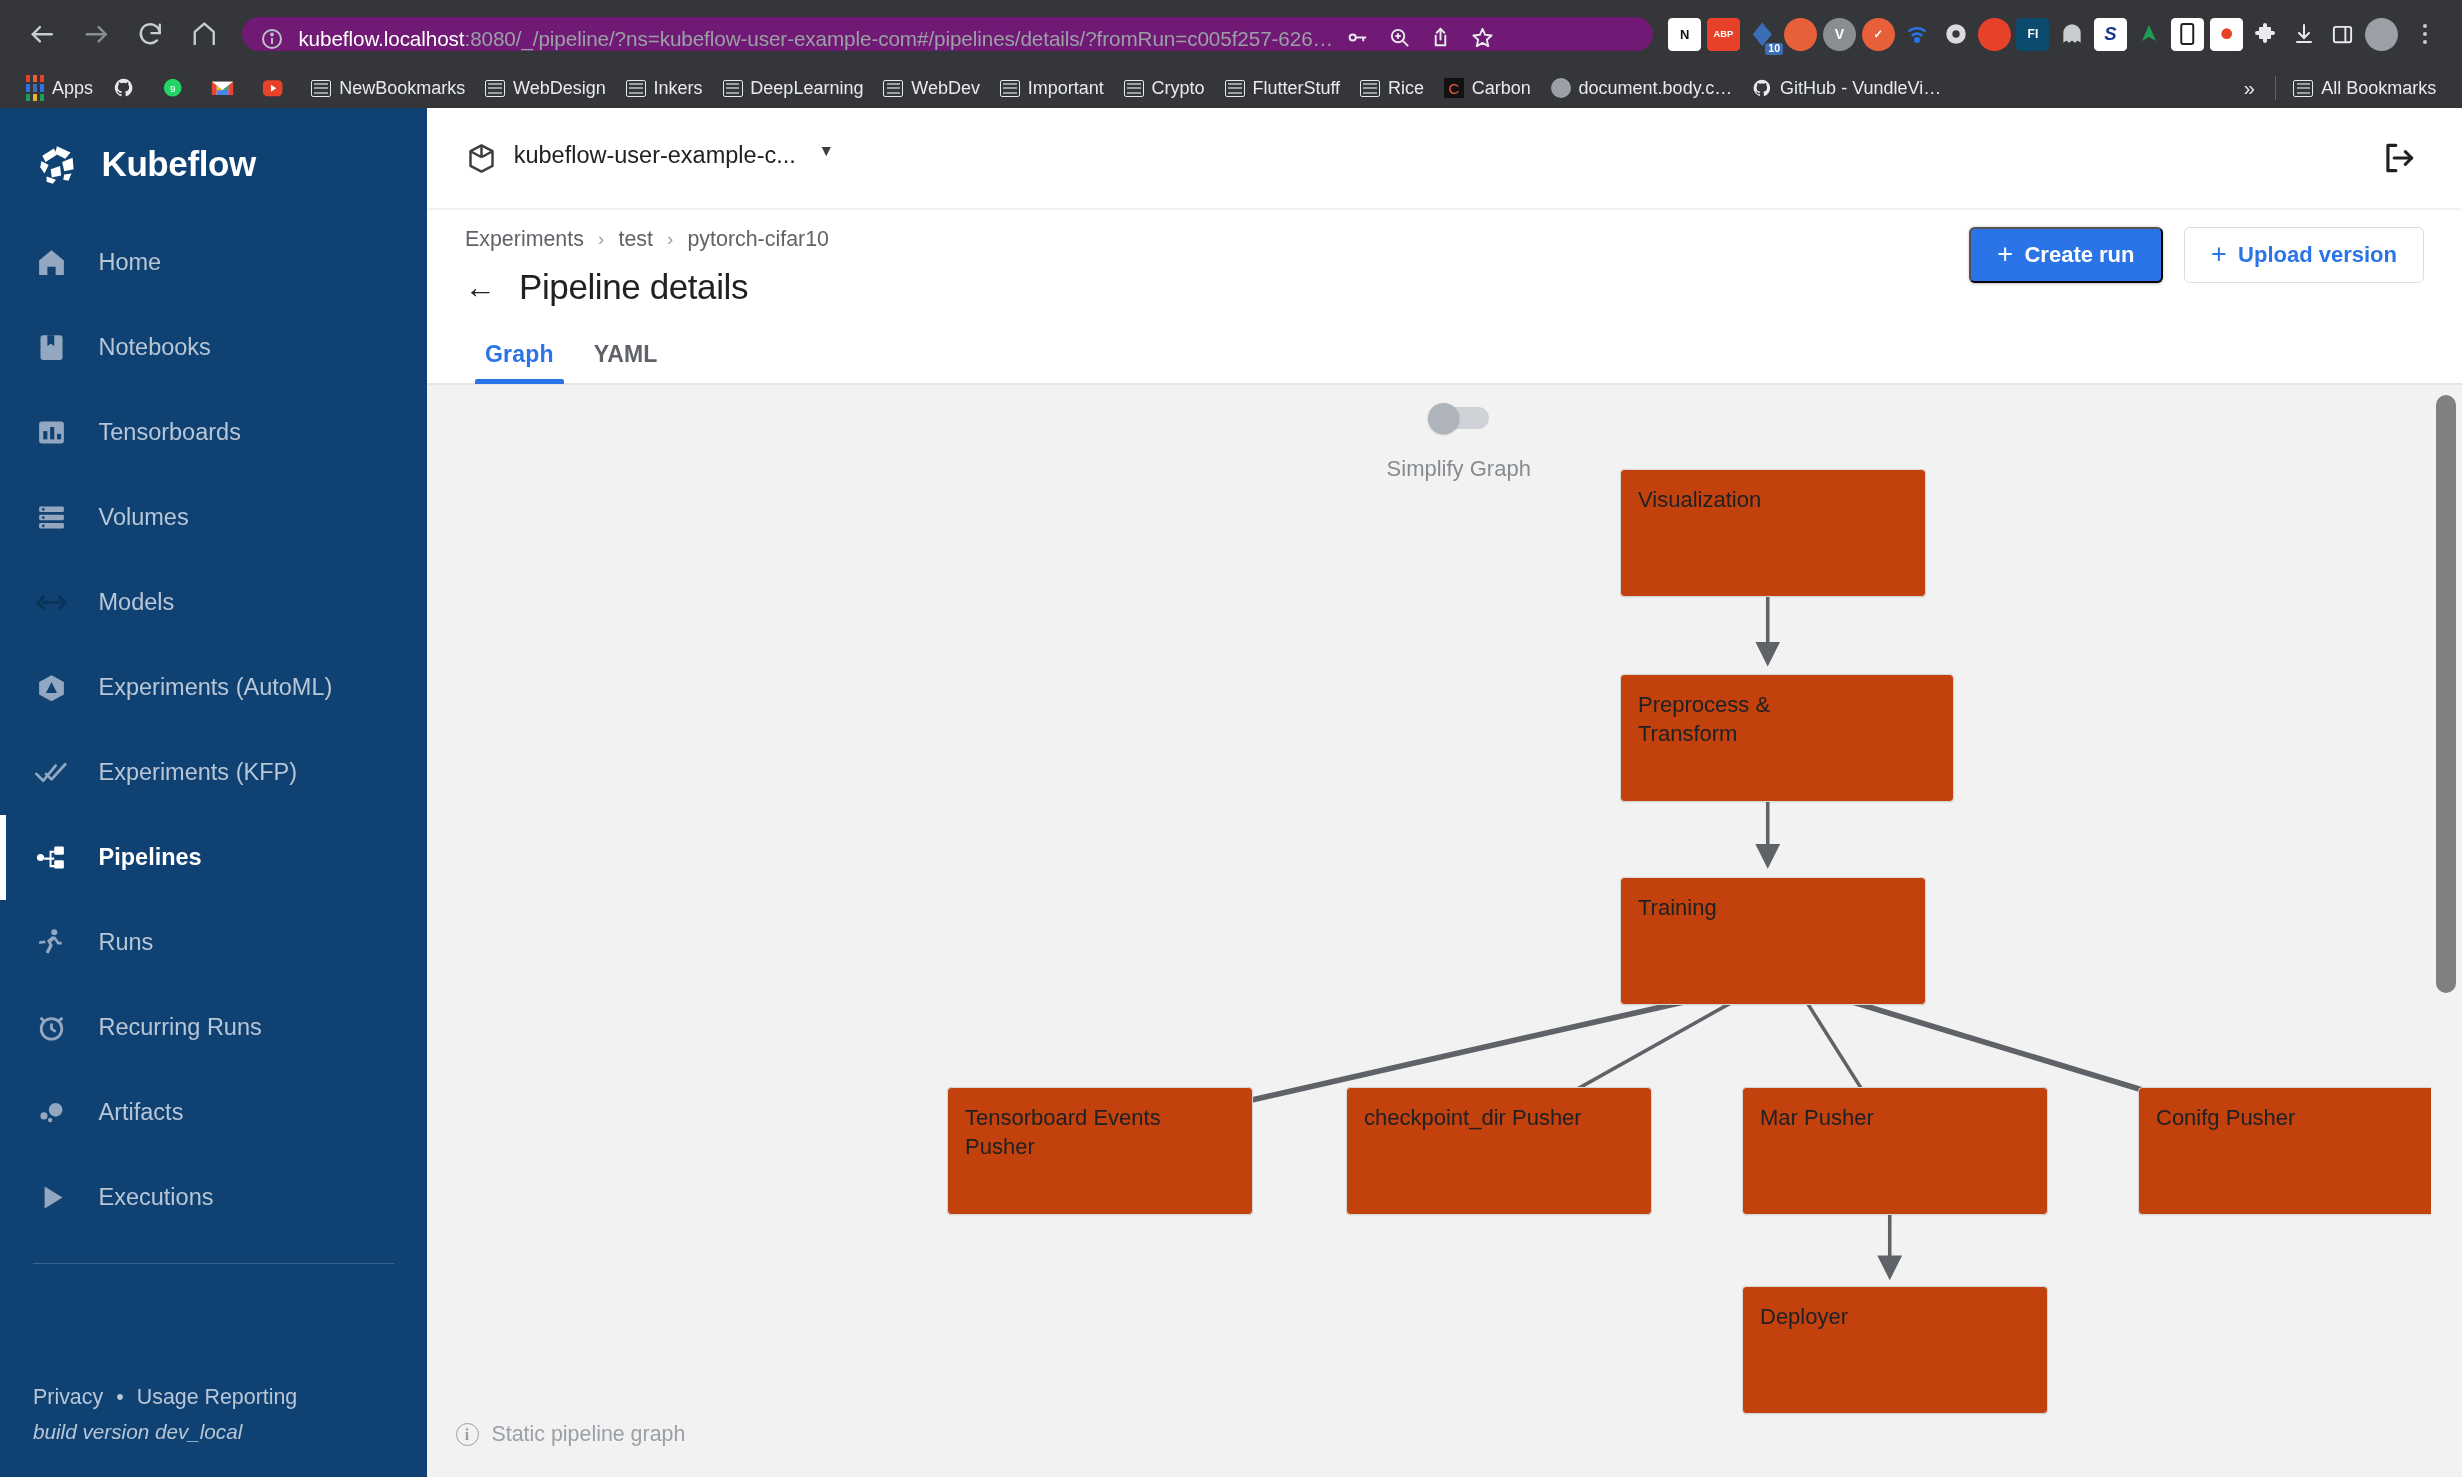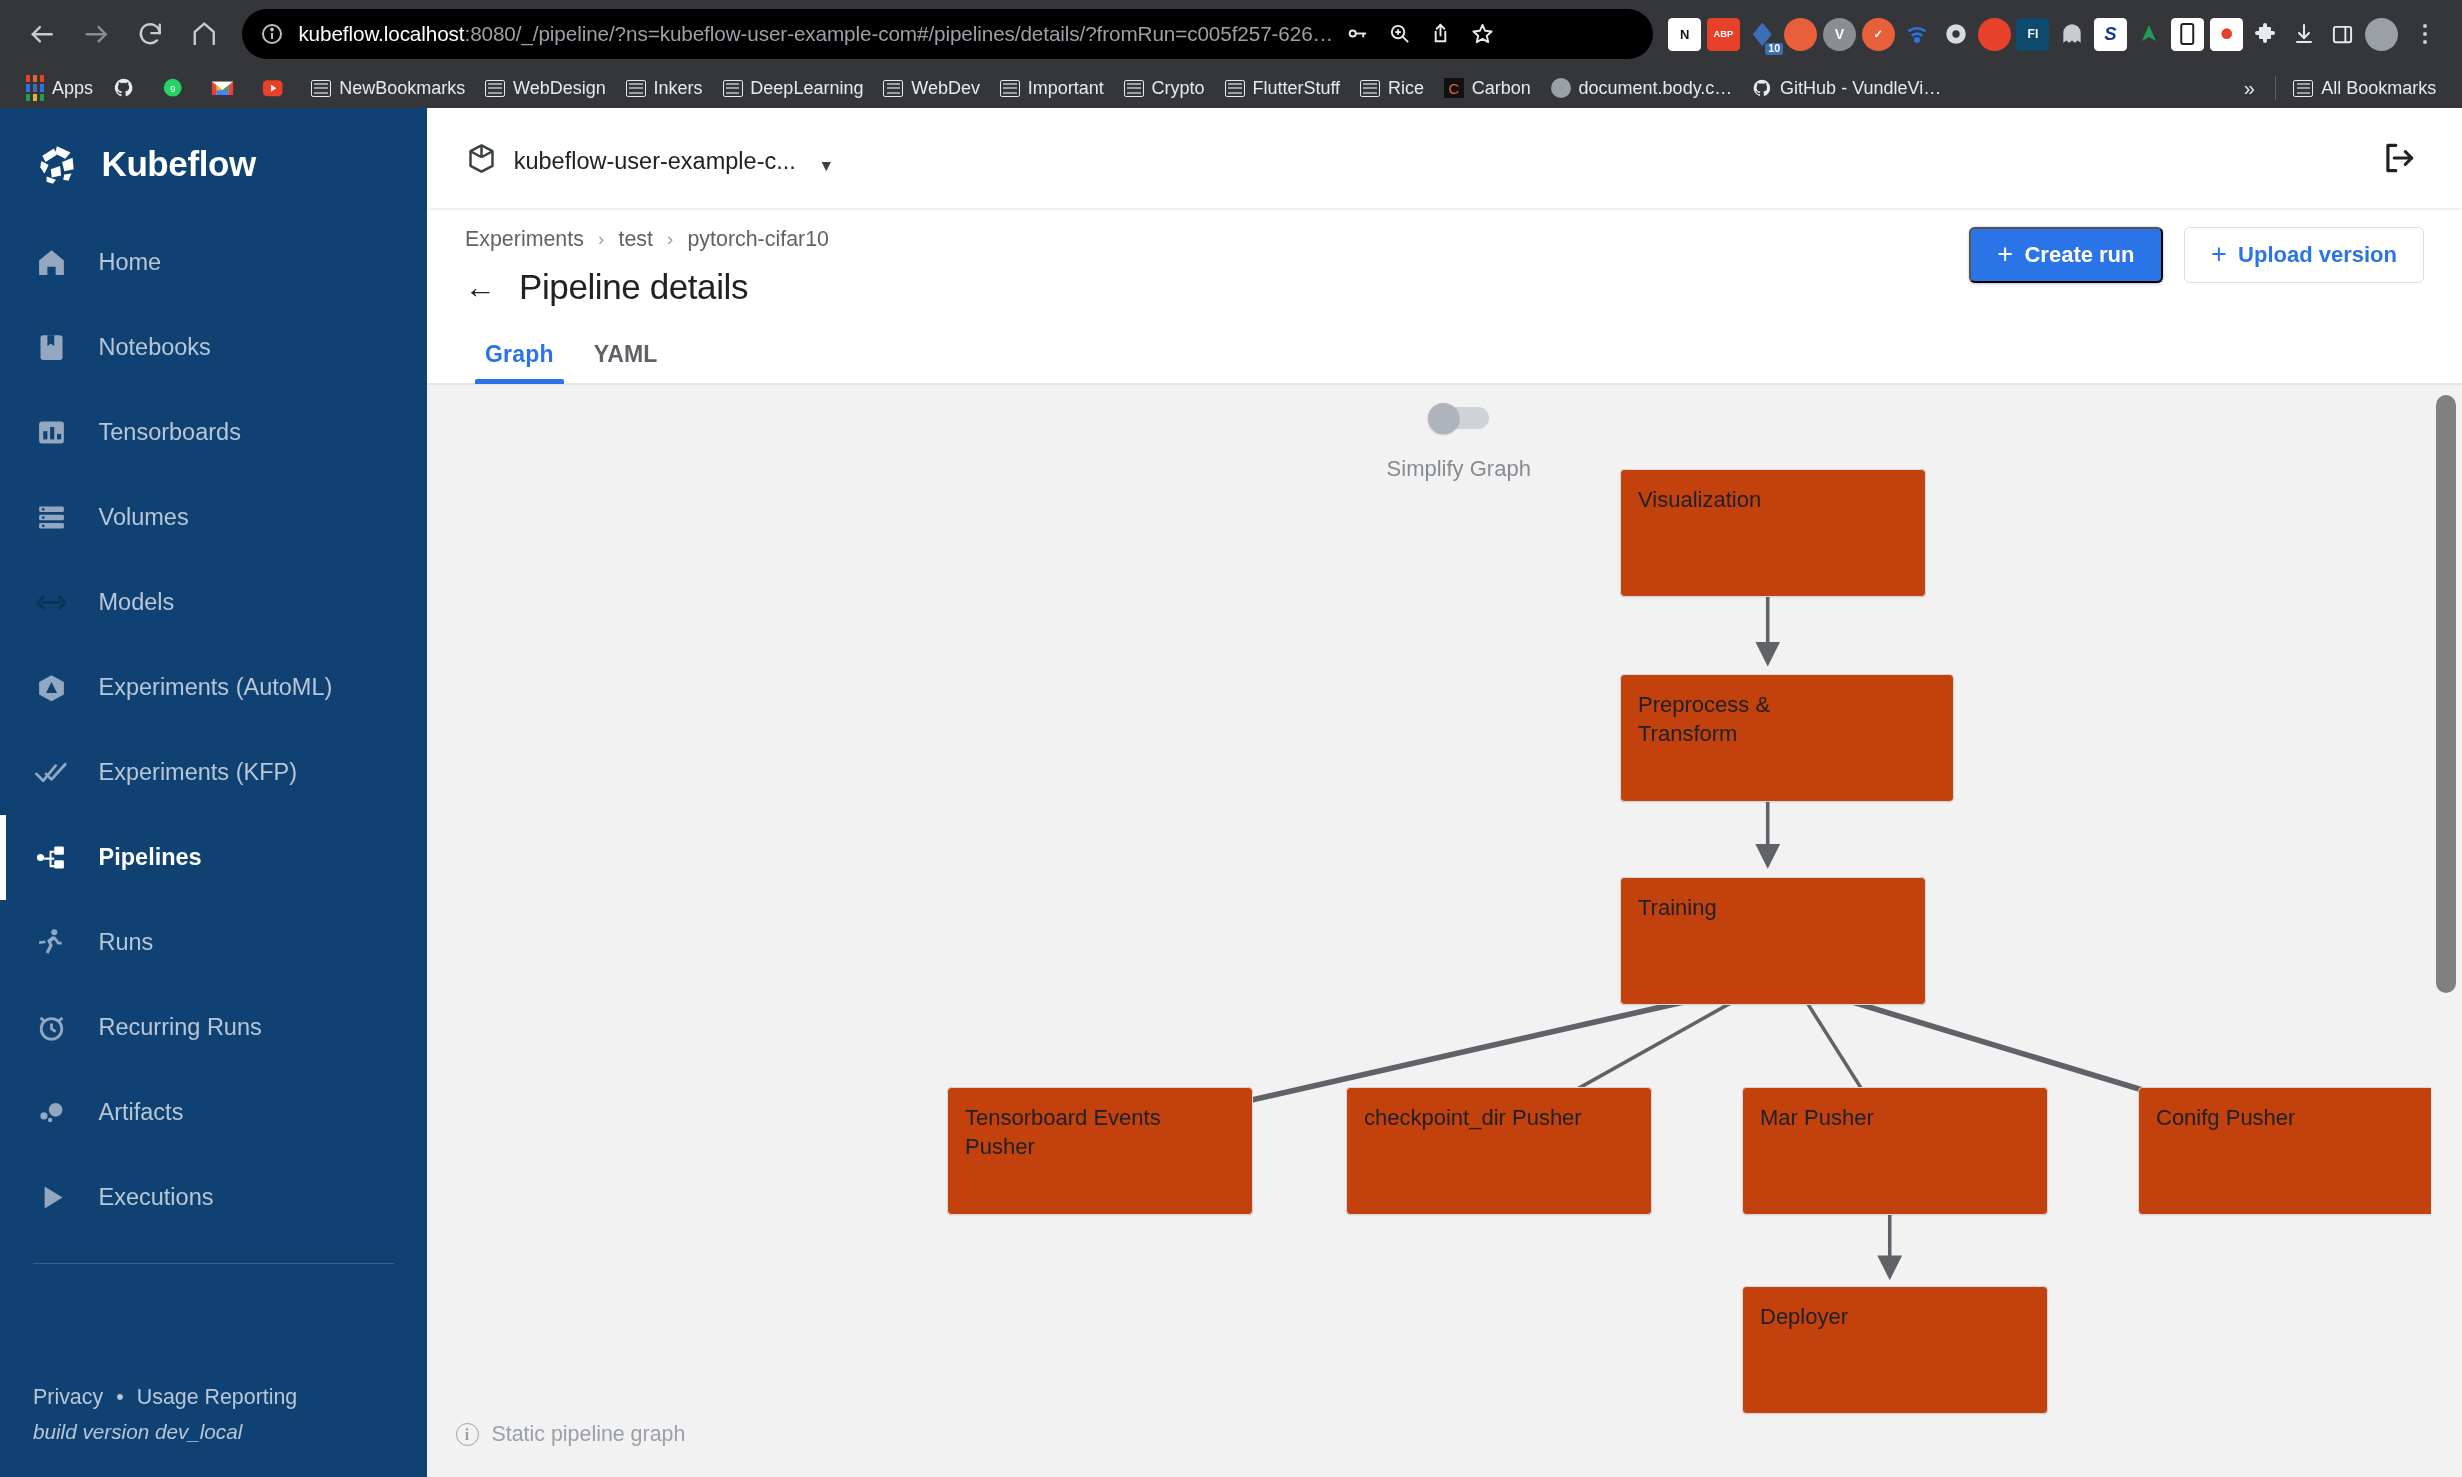--- a/index.html
+++ b/index.html
@@ -26,24 +26,24 @@
     width: 54px; height: 54px;
     display: flex; align-items: center; justify-content: center;
     border-radius: 50%;
     color: #c9ccd0;
     flex: 0 0 auto;
   }
   .nav-btn svg { display:block; }
 
   #omnibox {
     flex: 1 1 auto;
-    height: 50px;
-    background: #000000;
+    height: 34px;
+    background: #701a75;
     border-radius: 25px;
-    display: flex; align-items: center;
+    display: flex; align-items: flex-end;
     margin-left: 10px; margin-right: 7.1px;
     padding: 0 18.5px;
     min-width: 0;
   }
   #omnibox-info { flex: 0 0 auto; margin-right: 14.2px; color: #bdc1c6; display:flex; align-items:center;}
   #omnibox-url {
     font-size: 20.7px;
     color: #9aa0a6;
     white-space: nowrap;
     overflow: hidden;
@@ -145,21 +145,21 @@
 
   #topbar {
     height: 100px;
     display:flex; align-items:center;
     padding: 0 38px 0 38px;
     background:#fff;
     box-shadow: 0 1.4px 3.6px rgba(0,0,0,0.14);
     z-index: 5;
     flex: 0 0 auto;
   }
-  #ns-select { display:flex; align-items:flex-end; gap:15.7px; font-size:23.5px; color:#202124;}
+  #ns-select { display:flex; align-items:flex-start; gap:15.7px; font-size:23.5px; color:#202124;}
   #ns-caret { font-size:15.7px; color:#3c4043; margin-left:7.1px;}
   #topbar-spacer { flex:1 1 auto; }
   #logout-btn { display:flex; align-items:center; justify-content:center; width:50px; height:50px;}
 
   #page-head { padding: 18.5px 38px 0 38px; position:relative; background:#fff; flex:0 0 auto;}
   #breadcrumb { display:flex; align-items:center; gap:14.2px; font-size:21.4px; color:#5f6368; margin-bottom: 15.7px;}
   #breadcrumb .sep { color:#9aa0a6; font-size:18.5px;}
   #title-row { display:flex; align-items:center; gap:23px; padding-bottom: 14.2px;}
   #back-arrow { font-size:31px; color:#202124; line-height:1;}
   #page-title { font-size: 35px; color:#202124; font-weight: 400; letter-spacing:-0.4px;}

